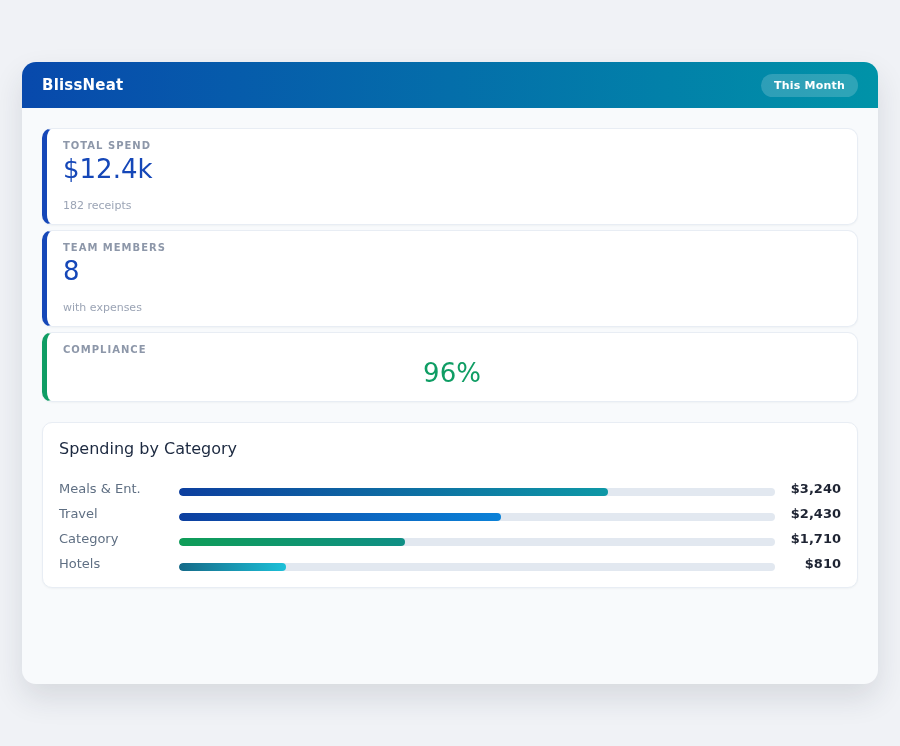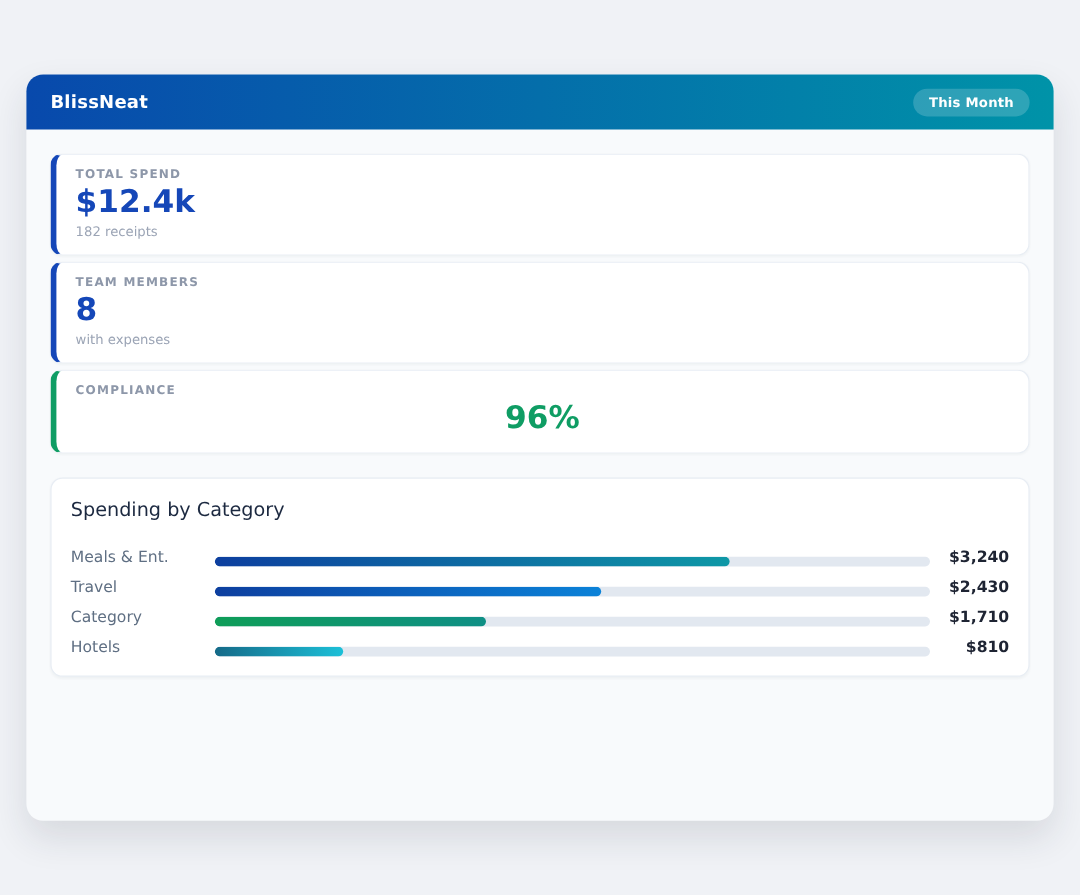--- a/index.html
+++ b/index.html
@@ -66,29 +66,29 @@
     box-shadow: 0 1px 2px rgba(30, 41, 59, 0.04);
   }
   .stat-label {
     font-size: 10px;
     font-weight: bold;
     color: #8d97a9;
     letter-spacing: 1px;
   }
   .stat-value {
     font-size: 26px;
-    font-weight: bold;
+    font-weight: normal;
     color: #1547b8;
     margin-top: 4px;
     line-height: 1.15;
   }
   .stat-sub {
     font-size: 11px;
     color: #9ba4b5;
-    margin-top: 2px;
+    margin-top: 14px;
     min-height: 0;
   }
   .stat-sub:empty { display: none; }
   .chart-card {
     background: #ffffff;
     border: 1px solid #e8edf4;
     border-radius: 10px;
     padding: 16px;
     margin-top: 20px;
     box-shadow: 0 1px 2px rgba(30, 41, 59, 0.04);

